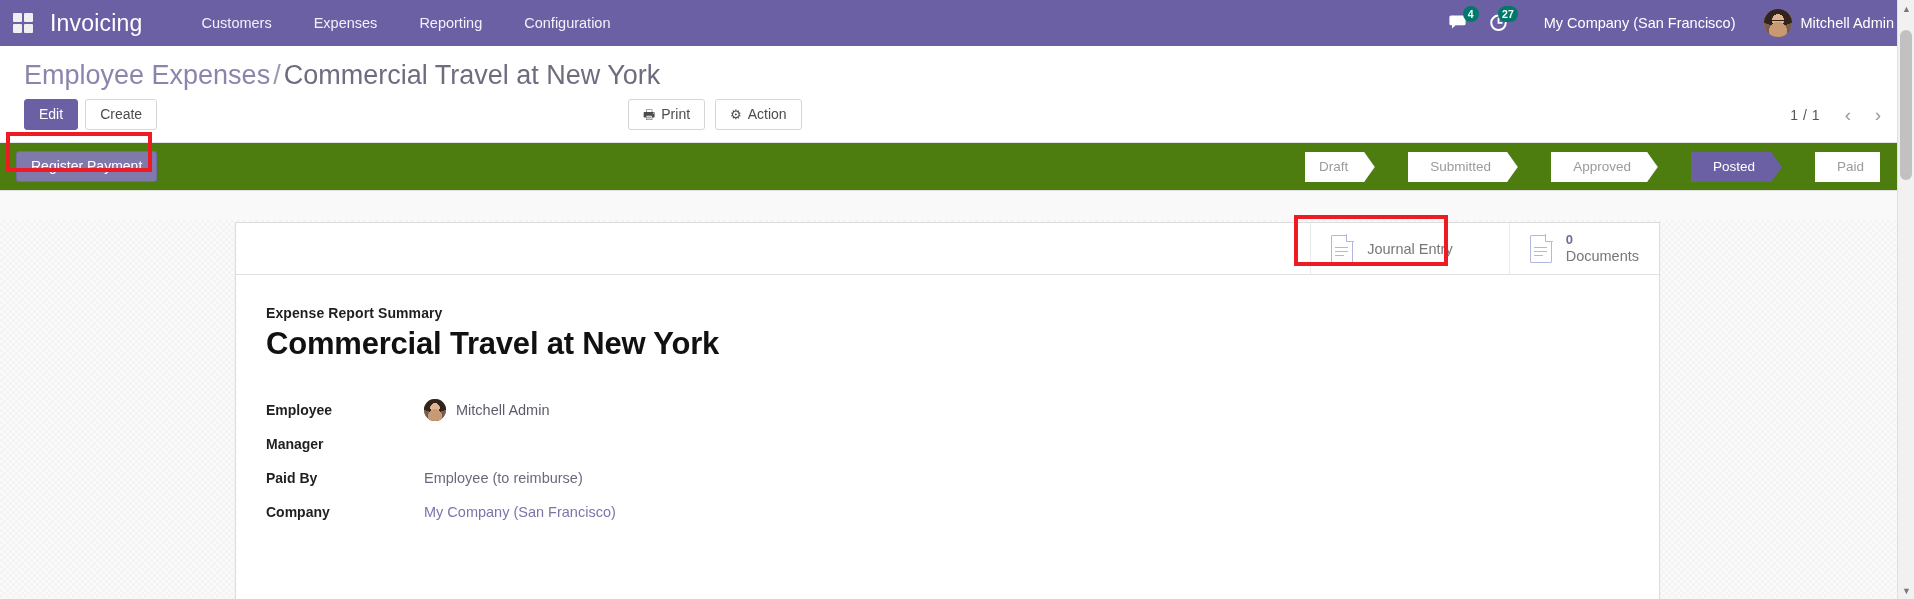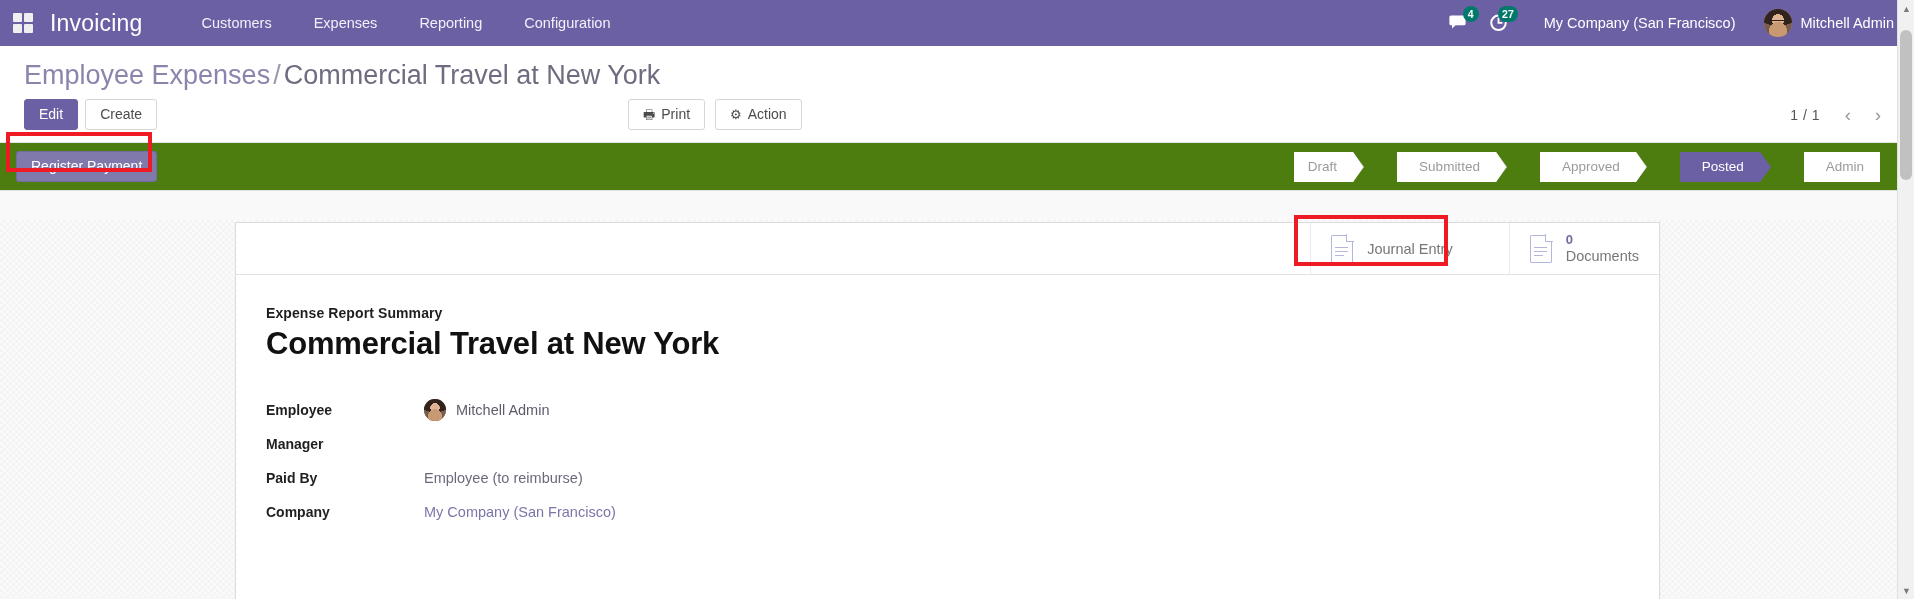--- a/index.html
+++ b/index.html
@@ -532,21 +532,21 @@
   </div>
 
   <div class="status-row">
     <button class="btn-register">Register Payment</button>
 
     <div class="statusbar">
       <div class="st first">Draft</div>
       <div class="st">Submitted</div>
       <div class="st">Approved</div>
       <div class="st active">Posted</div>
-      <div class="st last">Admin</div>
+      <div class="st last">Paid</div>
     </div>
   </div>
 
   <div class="content-area">
 
     <div class="sheet">
 
       <div class="smartbtn-row">
 
         <div class="smartbtn">

